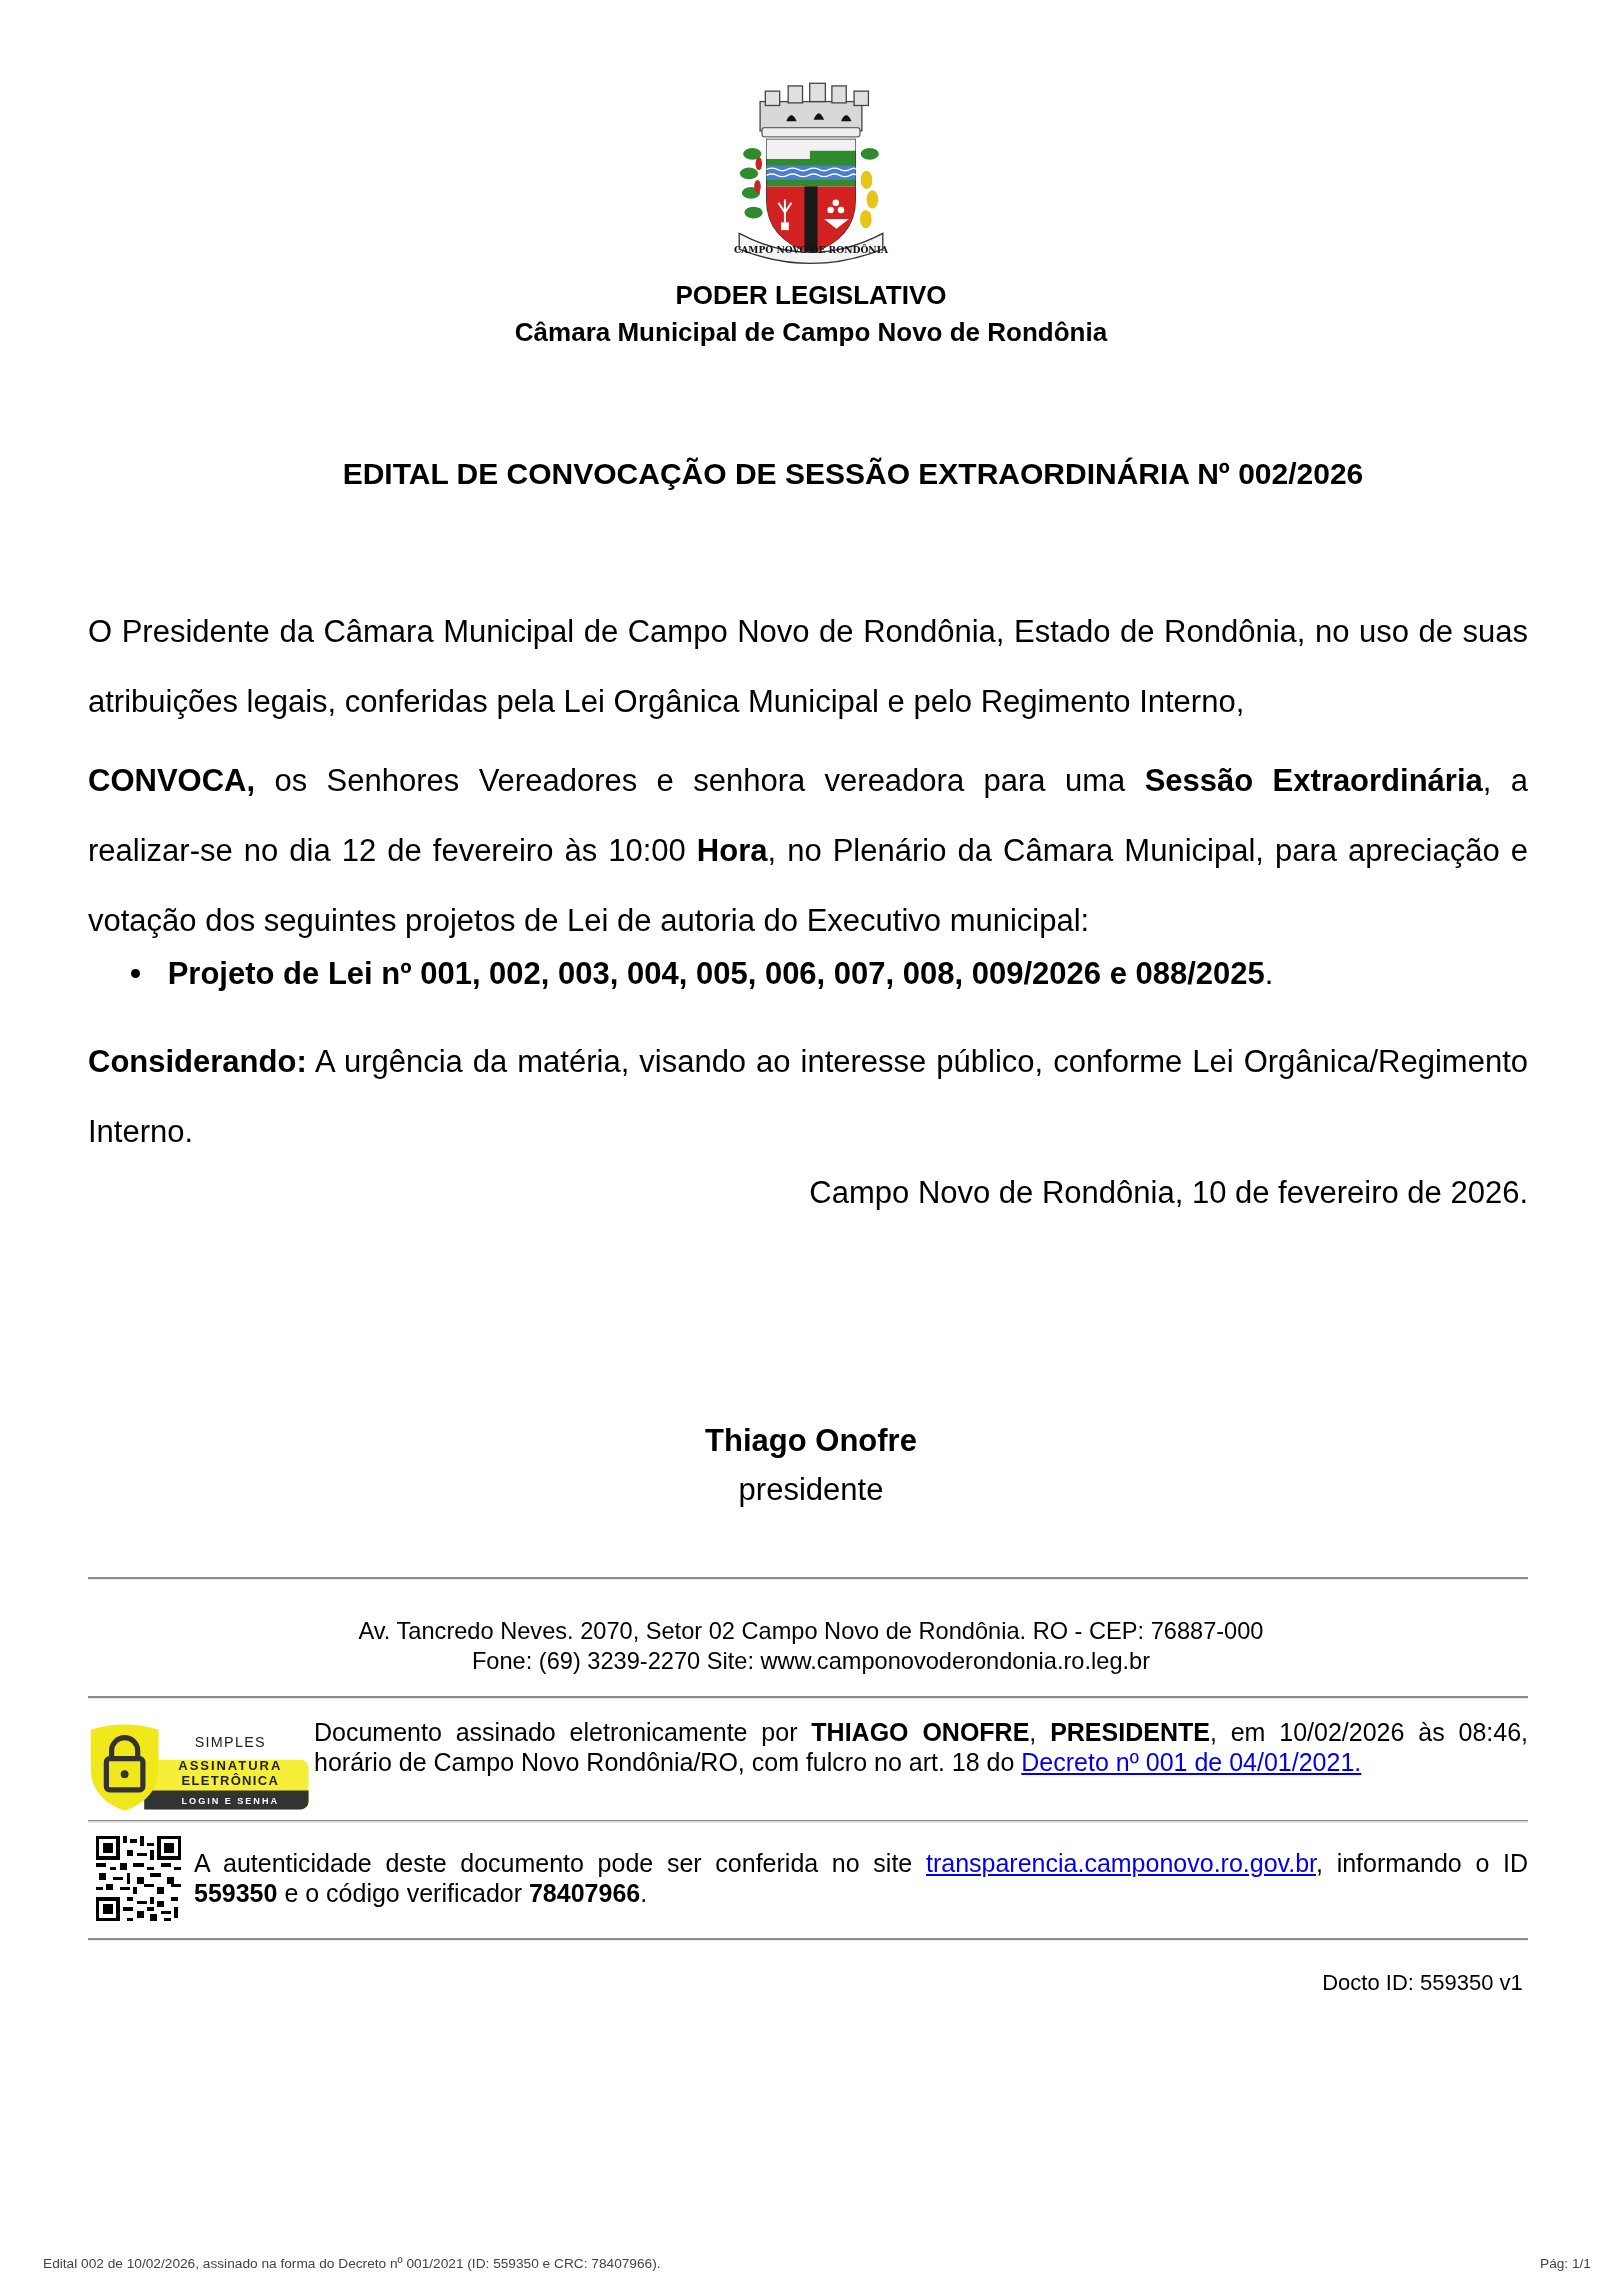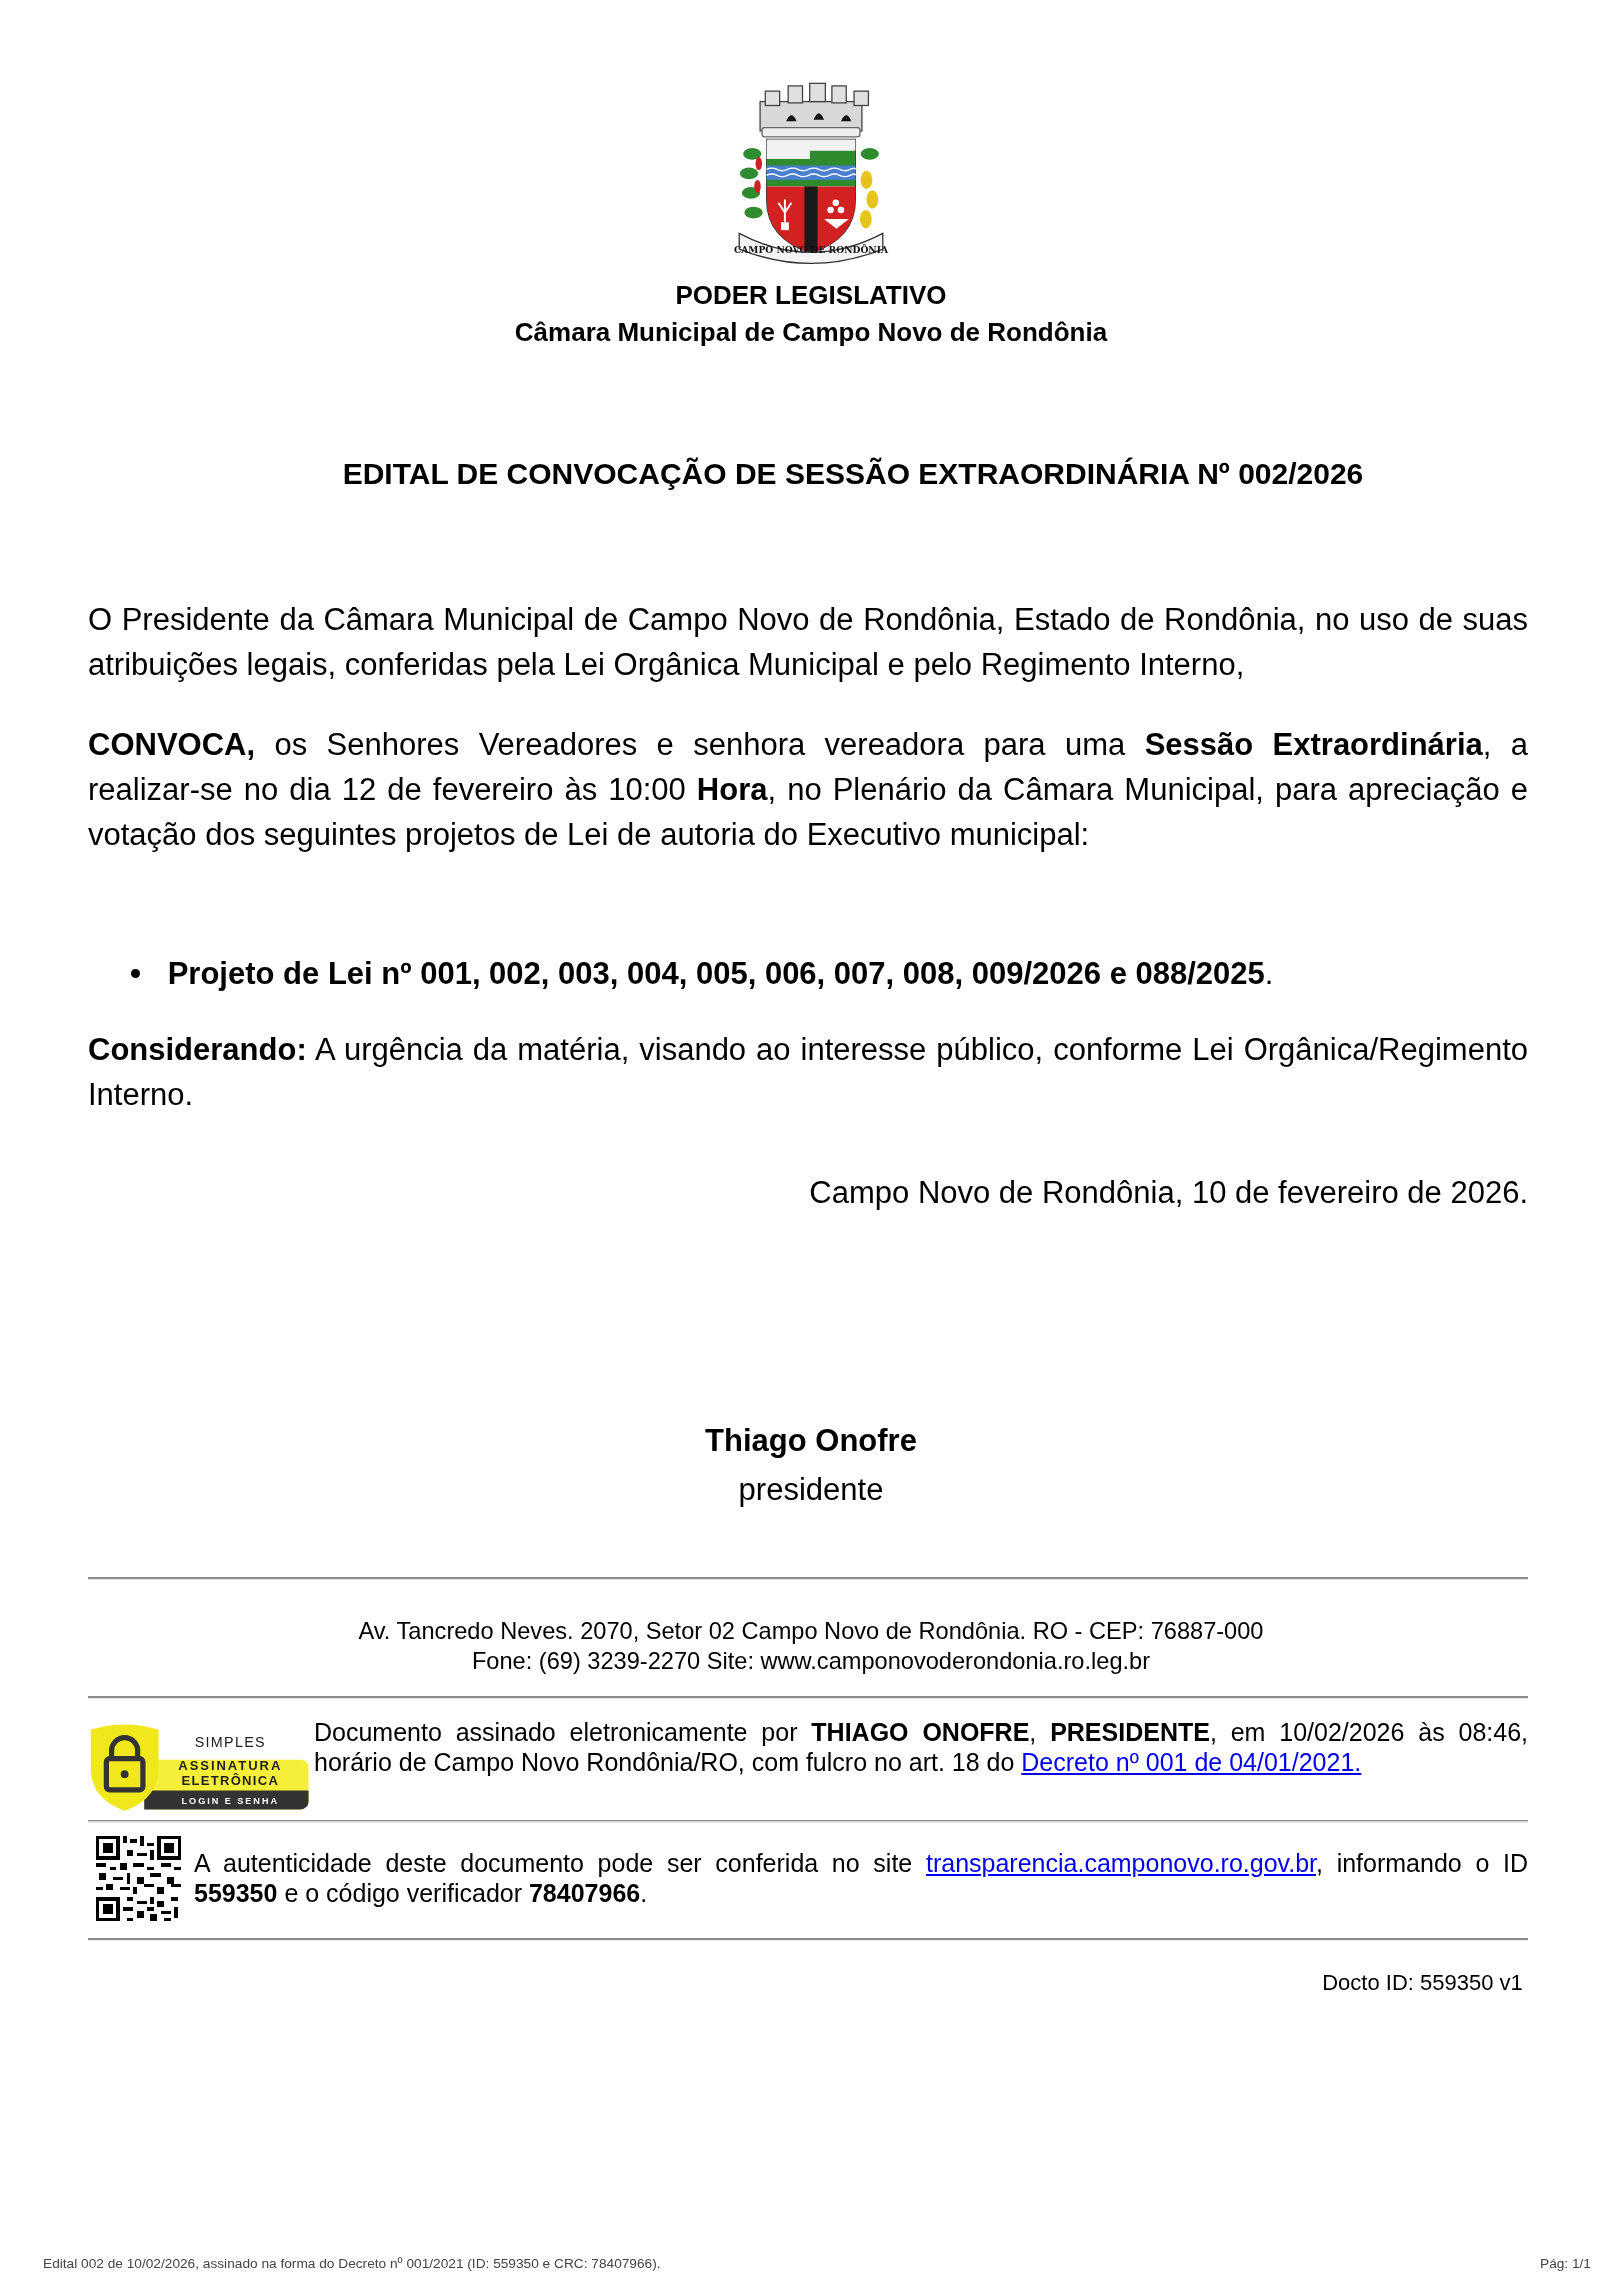--- a/index.html
+++ b/index.html
@@ -3,23 +3,23 @@
   <meta charset="utf-8">
   <style>
     html, body { margin: 0; padding: 0; background: #ffffff; }
     body { width: 1622px; height: 2295px; position: relative; overflow: hidden; font-family: "Liberation Sans", sans-serif; color: #000; }
     .abs { position: absolute; }
     .center { left: 0; width: 1622px; text-align: center; }
     .logo { left: 726px; top: 82px; width: 170px; height: 186px; }
     .hdr1 { top: 280px; font-size: 26px; font-weight: bold; }
     .hdr2 { top: 317px; font-size: 26px; font-weight: bold; }
     .title { top: 457px; font-size: 30px; font-weight: bold; margin-left: 42px; }
-    .para { left: 88px; width: 1440px; font-size: 31px; line-height: 45px; text-align: justify; text-align-last: left; }
+    .para { left: 88px; width: 1440px; font-size: 31px; line-height: 70px; text-align: justify; text-align-last: left; }
     .p1 { top: 597px; }
-    .p2 { top: 722px; }
+    .p2 { top: 746px; }
     .bullet-row { left: 131px; top: 949px; font-size: 31px; line-height: 49px; font-weight: bold; }
     .bullet-dot { display: inline-block; width: 9.2px; height: 9.2px; border-radius: 50%; background: #000; vertical-align: middle; margin-right: 27.5px; position: relative; top: -2.6px; }
     .p3 { top: 1027px; }
     .date { left: 88px; width: 1440px; top: 1175px; font-size: 31px; text-align: right; }
     .sig-name { top: 1423px; font-size: 31px; font-weight: bold; }
     .sig-role { top: 1472px; font-size: 31px; }
     .hr { left: 88px; width: 1440px; height: 2.6px; background: linear-gradient(#8a8a8a, #8a8a8a 50%, #d9d9d9 50%, #eeeeee); }
     .addr1 { top: 1618px; font-size: 23.6px; }
     .addr2 { top: 1648px; font-size: 23.6px; }
     .badge { left: 85px; top: 1722px; width: 226px; height: 90px; }

